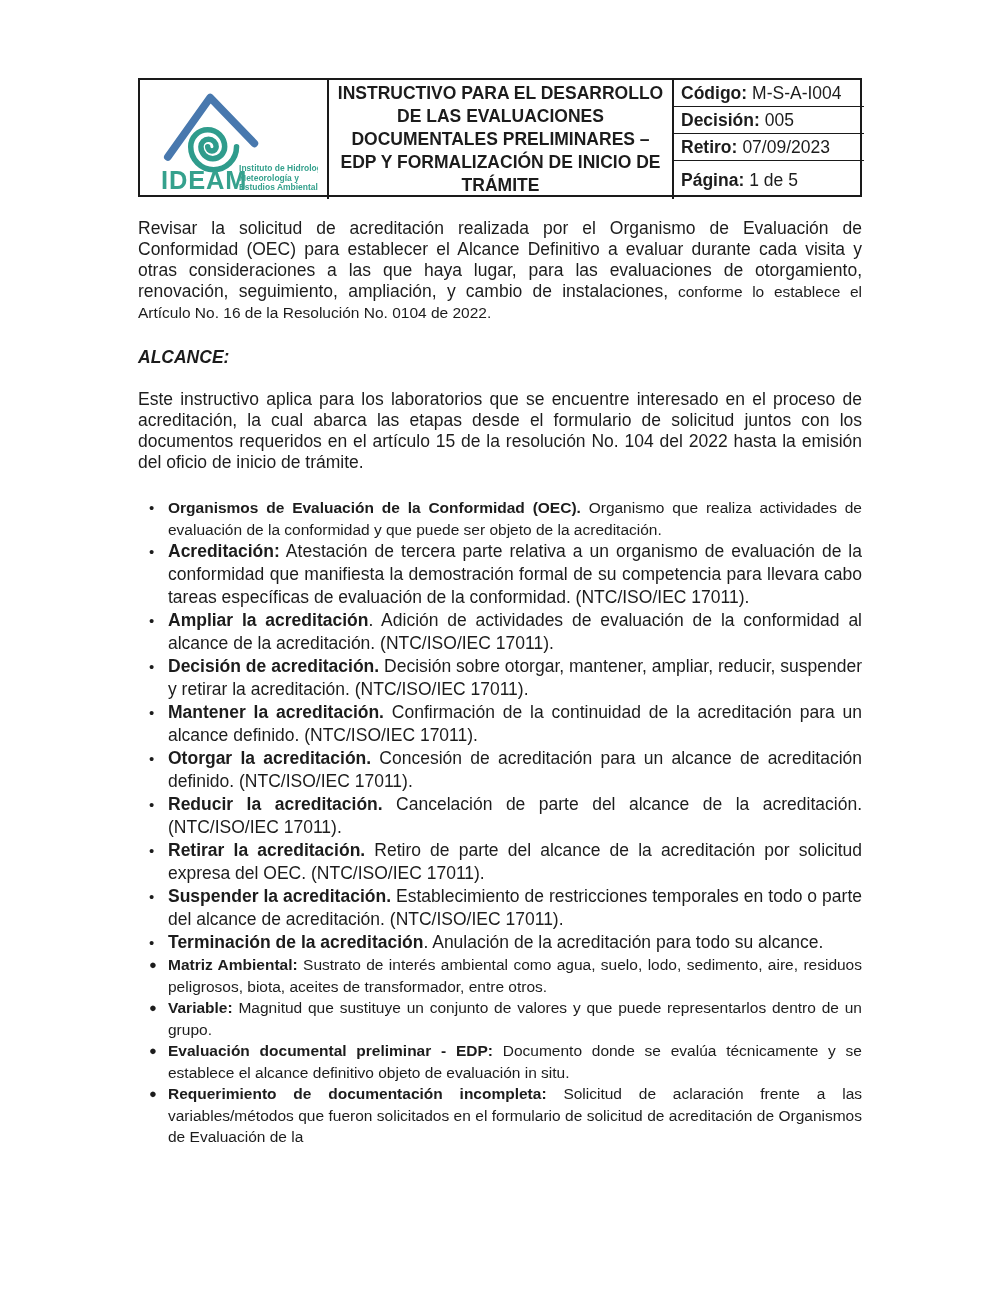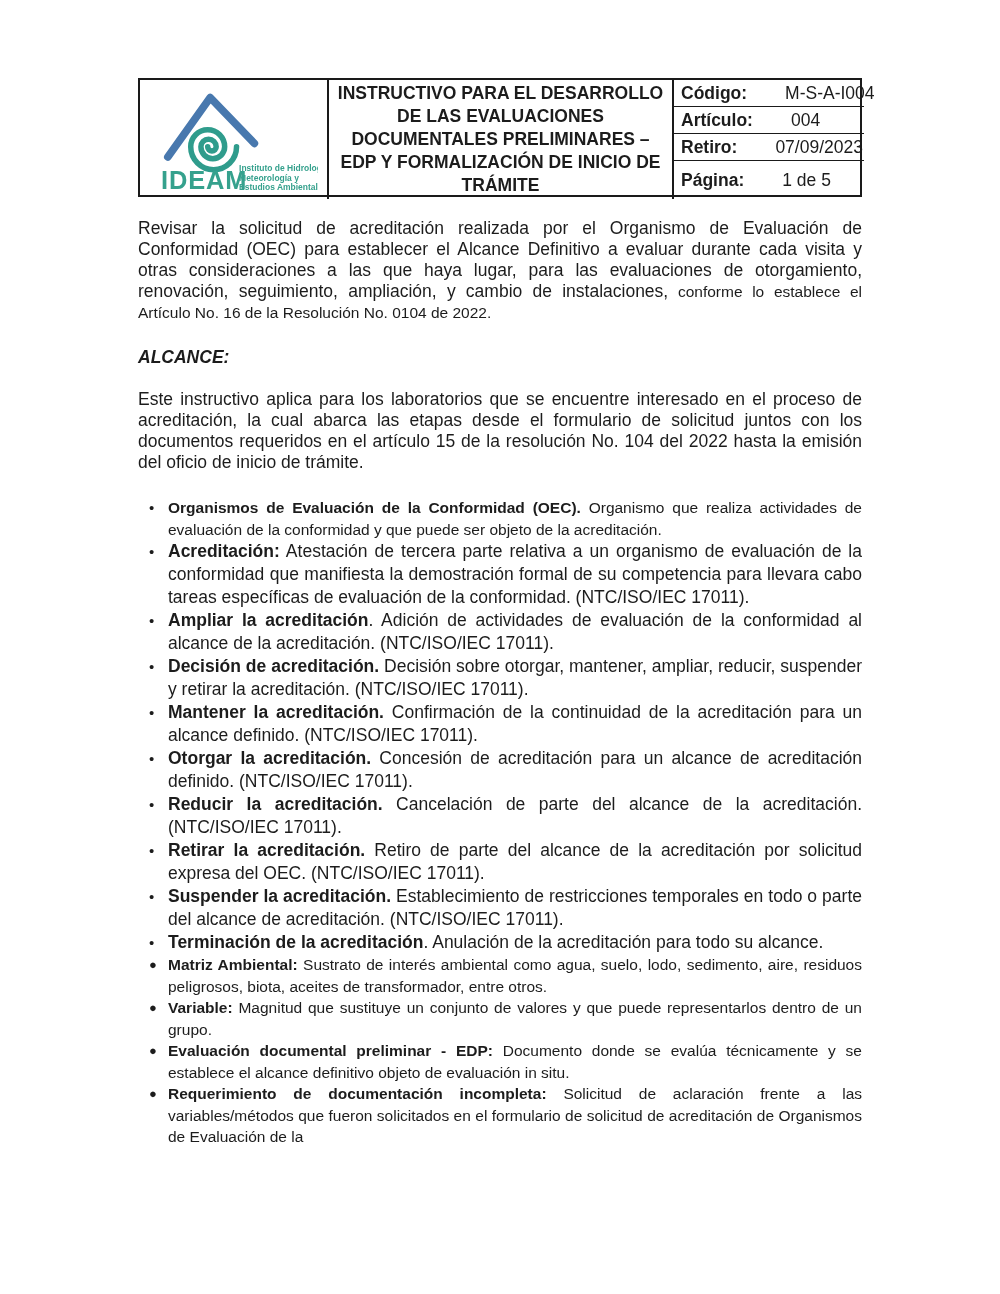--- a/index.html
+++ b/index.html
@@ -35,21 +35,20 @@
     padding:2px 8px;
   }
   .meta-cell{display:flex;flex-direction:column;}
   .meta-row{
     border-bottom:1.5px solid #1a1a1a;
     font-size:17.5px;
     padding:1px 0 1px 7px;
     display:flex;align-items:center;
     height:24px;flex:0 0 auto;
     white-space:nowrap;
-    gap:33px;
   }
   .meta-row b{margin-right:5px;}
   .meta-row.tall{flex:1 1 auto;border-bottom:none;height:auto;text-align:right;}
 
   
   .section-heading{
     font-weight:bold;
     font-size:17.5px;
     margin:30px 0 0 0;
   }
@@ -110,22 +109,22 @@
       <div class="cell title-cell">
         <span>INSTRUCTIVO PARA EL DESARROLLO DE LAS EVALUACIONES DOCUMENTALES PRELIMINARES – EDP Y FORMALIZACIÓN DE INICIO DE TRÁMITE</span>
       </div>
 
       <div class="cell meta-cell">
         <div class="meta-row">
           <b>Código:</b>
           <span>M-S-A-I004</span>
         </div>
         <div class="meta-row">
-          <b>Artículo:</b>
-          <span>004</span>
+          <b>Decisión:</b>
+          <span>005</span>
         </div>
         <div class="meta-row">
           <b>Retiro:</b>
           <span>07/09/2023</span>
         </div>
         <div class="meta-row tall">
           <b>Página:</b>
           <span>1 de 5</span>
         </div>
       </div>

